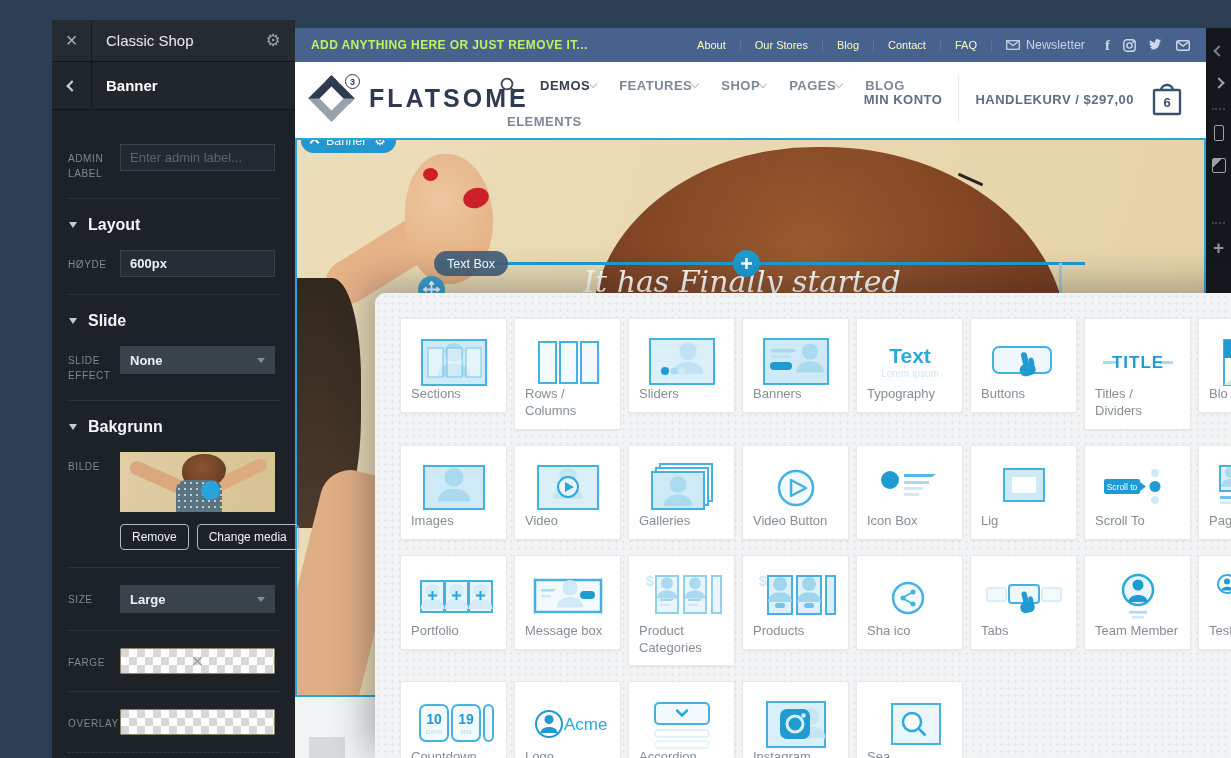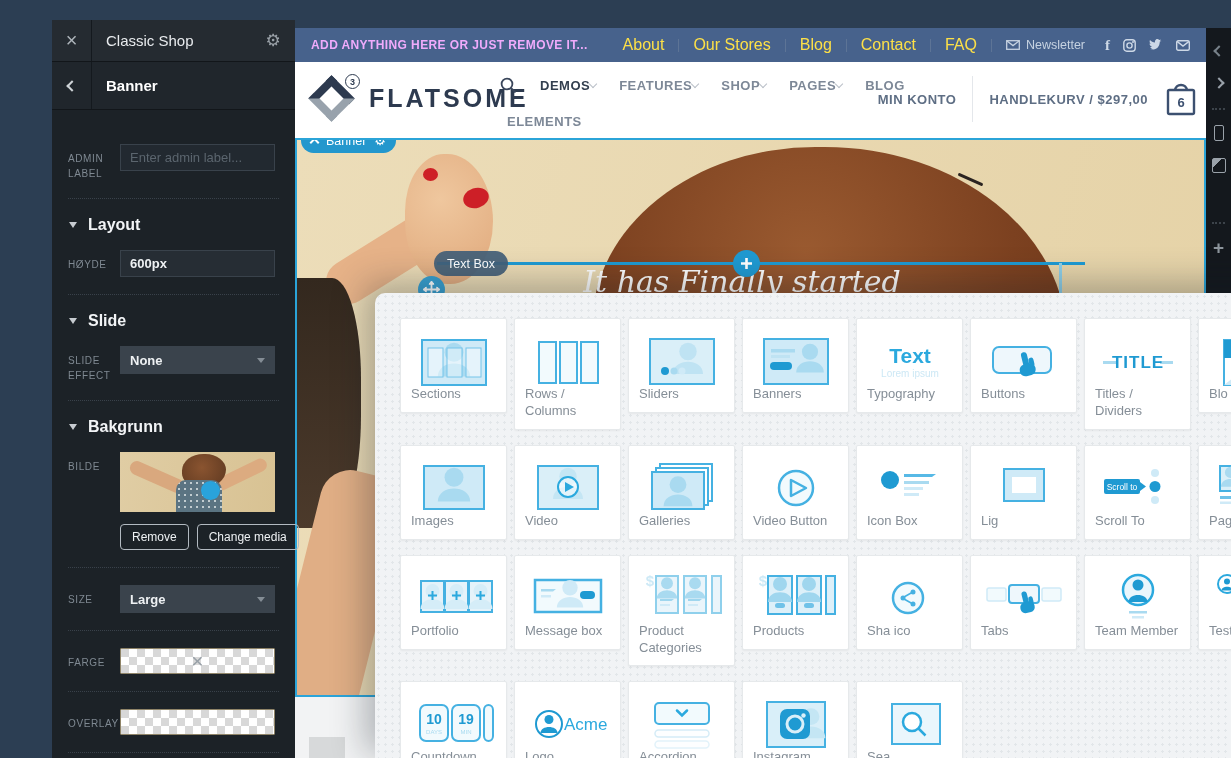--- a/index.html
+++ b/index.html
@@ -37,39 +37,39 @@
   .th-body { position:absolute; left:56px; top:28px; width:46px; height:34px; border-radius:10px 10px 0 0; background:#5b7482; background-image:radial-gradient(#c2cdd1 1px, transparent 1px); background-size:6px 6px; }
   .th-dot { position:absolute; left:58%; top:63%; width:19px; height:19px; margin:-9px 0 0 -9px; border-radius:50%; background:#29a3dc; }
   .btn-row { display:flex; gap:8px; margin:12px 20px 0 68px; }
   .btn { background:transparent; border:1px solid #b3bac1; border-radius:4px; color:#eef1f3; font-size:12px; height:26px; padding:0 11px; cursor:pointer; font-family:"Liberation Sans",sans-serif; white-space:nowrap; }
   .swatch { position:relative; height:26px; border:1px solid #8f8468; border-radius:1px; background:repeating-conic-gradient(#ffffff 0% 25%, #d8d8d8 0% 50%); background-size:16px 16px; cursor:pointer; }
   .swatch .xmark { position:absolute; left:0; right:0; top:0; bottom:0; display:flex; align-items:center; justify-content:center; color:#98a0a7; font-size:21px; font-weight:300; }
 
   
   .canvas { position:absolute; left:295px; top:28px; width:911px; height:730px; background:#fff; z-index:1; }
   .topbar { position:absolute; left:0; top:0; width:100%; height:34px; background:#47628c; display:flex; align-items:center; padding:0 16px; gap:14px; }
-  .tb-msg { color:#f0abfc; font-size:12px; font-weight:bold; letter-spacing:.4px; flex:1; }
-  .tb-link { color:#fde047; font-size:16px; cursor:pointer; }
+  .tb-msg { color:#bef264; font-size:12px; font-weight:bold; letter-spacing:.4px; flex:1; }
+  .tb-link { color:#fef9c3; font-size:11px; cursor:pointer; }
   .tb-sep { width:1px; height:13px; background:#5d7496; }
   .tb-news { display:flex; align-items:center; gap:6px; color:#c6d2e1; font-size:12.5px; cursor:pointer; }
   .tb-social { display:flex; align-items:center; gap:13px; margin-left:6px; }
   .tb-social .soc { color:#cdd8e6; font-size:13px; font-weight:bold; cursor:pointer; display:flex; align-items:center; }
 
   .site-header { position:absolute; left:0; top:34px; width:100%; height:76px; background:#fff; }
   .logo { position:absolute; left:12px; top:10px; display:flex; align-items:center; cursor:pointer; }
   .diamond-wrap { position:relative; width:56px; height:52px; }
   .diamond { position:absolute; left:8px; top:10px; width:33px; height:33px; transform:rotate(45deg); border-style:solid; border-width:8px; border-color:#2d3a4f #98a2ac #98a2ac #2d3a4f; }
   .logo-badge { position:absolute; left:38px; top:2px; width:15px; height:15px; border-radius:50%; border:1.5px solid #2d3a4f; background:#fff; color:#2d3a4f; font-size:9px; font-weight:bold; display:flex; align-items:center; justify-content:center; }
   .logo-text { font-size:25px; font-weight:bold; letter-spacing:3px; color:#2d3a4f; margin-left:6px; }
   .mainnav { position:absolute; left:205px; top:15px; display:flex; align-items:center; gap:23px; }
   .mi { display:flex; align-items:center; gap:0; font-size:13px; font-weight:bold; letter-spacing:.5px; color:#7d8897; cursor:pointer; }
   .mi.active { color:#333f4f; }
   .mi .chv { width:6px; height:6px; border-right:1.5px solid #b9bfc7; border-bottom:1.5px solid #b9bfc7; transform:rotate(45deg); margin-top:-4px; }
   .subnav { position:absolute; left:212px; top:52px; }
-  .account { position:absolute; right:8px; top:14px; display:flex; align-items:center; gap:16px; }
+  .account { position:absolute; right:22px; top:14px; display:flex; align-items:center; gap:16px; }
   .acct-link { font-size:13px; font-weight:bold; letter-spacing:.5px; color:#5e6e84; cursor:pointer; }
   .acct-sep { width:1px; height:46px; background:#e4e7eb; }
   .bag { position:relative; width:34px; height:38px; cursor:pointer; }
 
   
   .banner { position:absolute; left:0; top:110px; width:100%; height:559px; border:2px solid #2ba4d8; background:linear-gradient(105deg,#ecddb9,#e5d2a6); overflow:hidden; }
   .hair { position:absolute; left:295px; top:7px; width:475px; height:380px; border-radius:48% 52% 46% 54%; background:radial-gradient(circle at 45% 28%, #9a5a30 0%, #7c4120 55%, #693317 100%); }
   .hairpin { position:absolute; left:660px; top:38px; width:27px; height:3px; background:#2a2320; border-radius:2px; transform:rotate(24deg); }
   .fist { position:absolute; left:108px; top:14px; width:88px; height:130px; border-radius:46% 54% 50% 50%; background:radial-gradient(circle at 40% 35%, #efc79e, #dfa77a); }
   .nail1 { position:absolute; left:126px; top:28px; width:15px; height:13px; border-radius:50%; background:#ce2026; }

